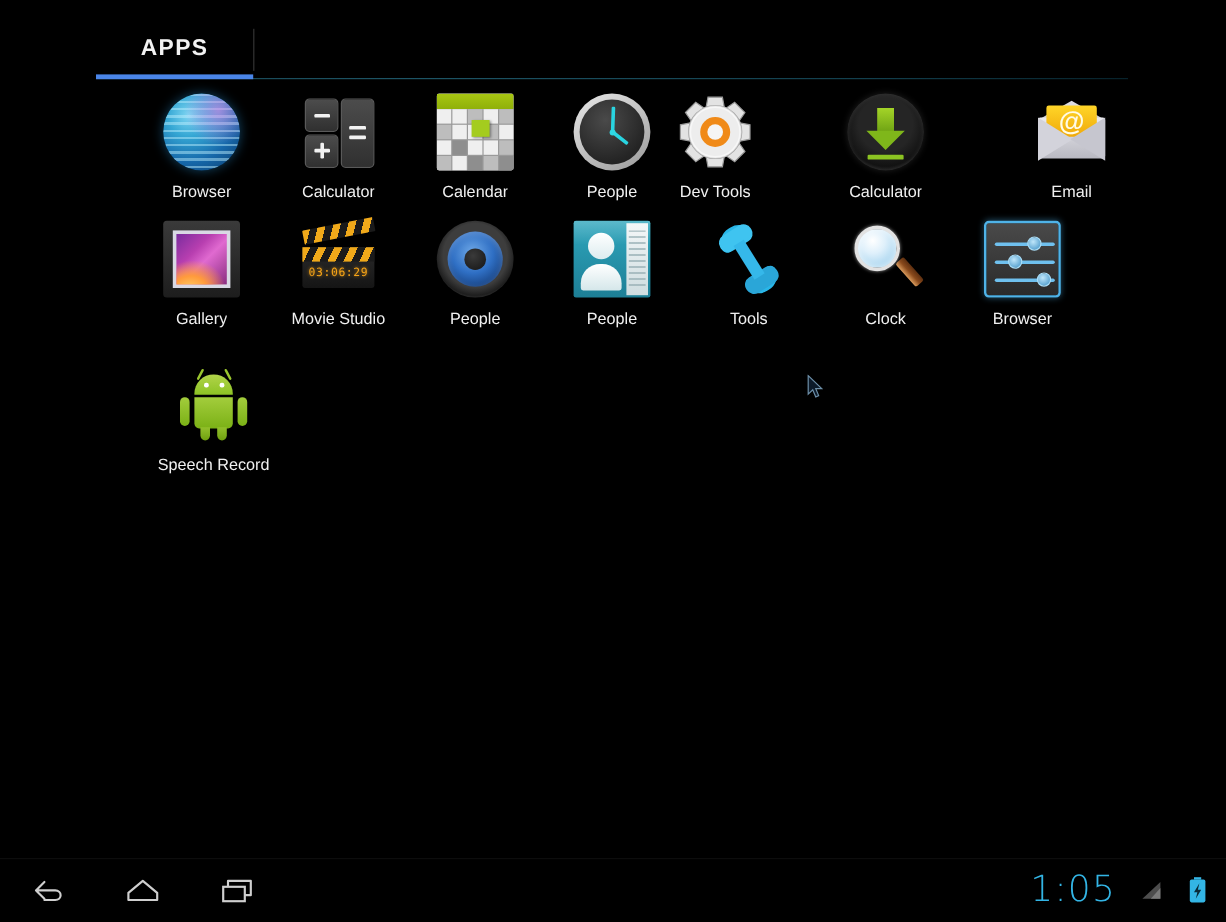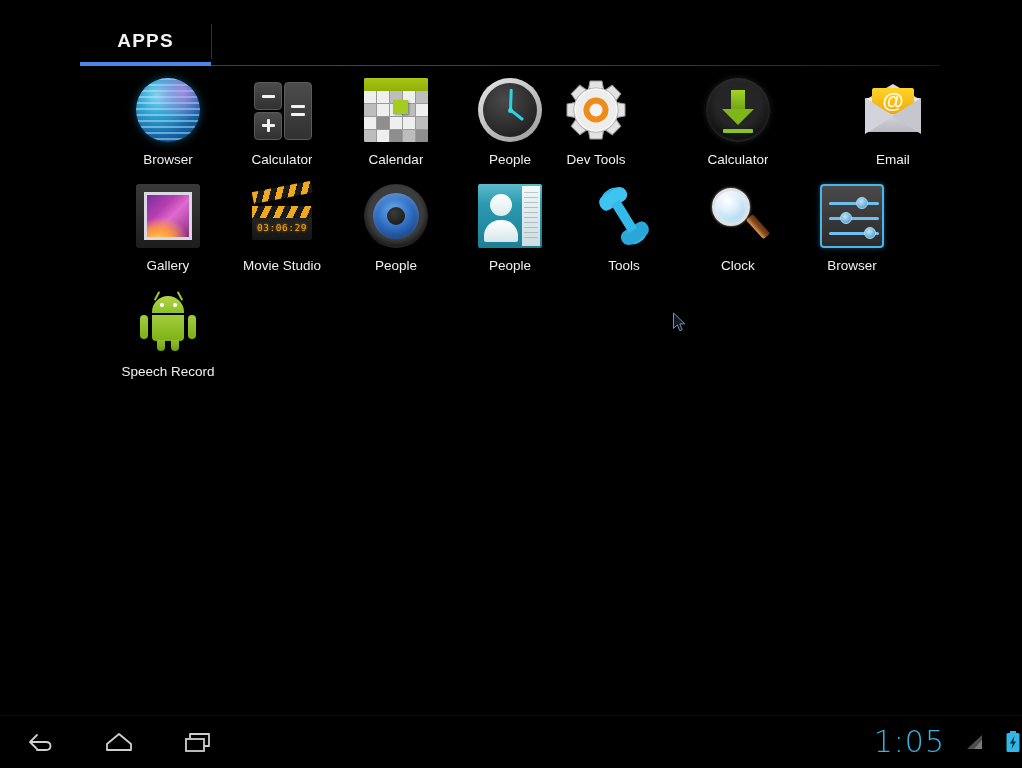--- a/index.html
+++ b/index.html
@@ -464,21 +464,21 @@
     top: 0; width: 58px; height: 52px;
     display: flex; align-items: center; justify-content: center;
     cursor: pointer;
   }
   .nav-back   { left: 10px; }
   .nav-home   { left: 90px; }
   .nav-recent { left: 170px; }
 
   .status {
     position: absolute;
-    right: 1px; top: 0; height: 52px;
+    right: 16px; top: 0; height: 52px;
     display: flex; align-items: center; gap: 20px;
   }
   .clock-text {
     font-size: 30px;
     color: #33b5e5;
     font-family: "DejaVu Sans", sans-serif;
     font-weight: 300;
     letter-spacing: 1px;
     line-height: 1;
   }
@@ -676,21 +676,21 @@
       <div class="strack s1"></div>
       <div class="strack s2"></div>
       <div class="strack s3"></div>
       <div class="knob k1"></div>
       <div class="knob k2"></div>
       <div class="knob k3"></div>
     </div>
     <div class="app-label">Browser</div>
   </div>
 
-  <div class="app-cell" style="left:111px; top:212px;">
+  <div class="app-cell" style="left:121px; top:212px;justify-content:flex-end;">
     <div class="app-icon ic-droid">
       <div class="ant antL"></div>
       <div class="ant antR"></div>
       <div class="head"></div>
       <div class="eye eyeL"></div>
       <div class="eye eyeR"></div>
       <div class="arm armL"></div>
       <div class="arm armR"></div>
       <div class="body"></div>
       <div class="leg legL"></div>

